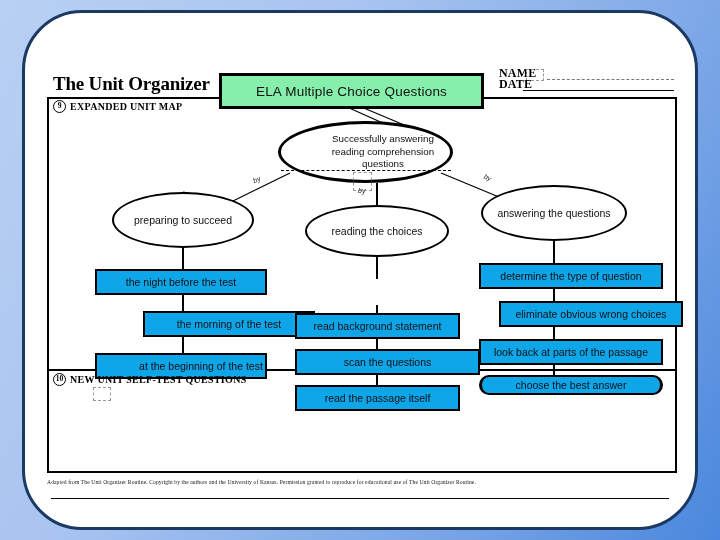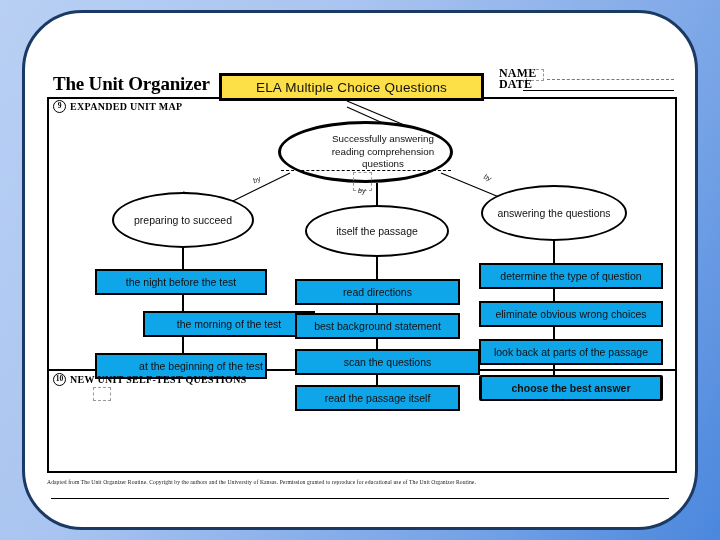--- a/index.html
+++ b/index.html
@@ -61,23 +61,23 @@
     letter-spacing: -0.2px;
     color: #000;
     white-space: nowrap;
   }
 
   #unit-name-box {
     position: absolute;
     left: 172px;
     top: 12px;
     width: 265px;
-    height: 28px;
+    height: 36px;
     border: 3px solid #000;
-    background: #fde047;
+    background: #86efac;
     box-sizing: border-box;
     display: flex;
     align-items: center;
     justify-content: center;
     z-index: 6;
   }
   #unit-name-box span {
     font-size: 13.5px;
     color: #111;
     letter-spacing: 0.2px;
@@ -298,30 +298,29 @@
   #box-l2 { left: 48px; top: 292px;  width: 172px; height: 26px; padding-left: 40px; }
 
   
   #box-c0 { left: 248px; top: 218px; width: 165px; height: 26px; }
   #box-c1 { left: 248px; top: 252px; width: 165px; height: 26px; }
   #box-c2 { left: 248px; top: 288px; width: 185px; height: 26px; }
   #box-c3 { left: 248px; top: 324px; width: 165px; height: 26px; }
 
   
   #box-r0 { left: 432px; top: 202px; width: 184px; height: 26px; }
-  #box-r1 { left: 432px; top: 240px; width: 184px; height: 26px; }
+  #box-r1 { left: 452px; top: 240px; width: 184px; height: 26px; }
   #box-r2 { left: 432px; top: 278px; width: 184px; height: 26px; }
   #box-r3 {
-    left: 432px; top: 314px; width: 184px; height: 26px;
+    left: 432px; top: 314px; width: 184px; height: 20px;
     border-top: 2px solid #000;
     border-bottom: 2px solid #000;
     border-left: 3px solid #000;
     border-right: 3px solid #000;
-    border-radius: 2px;
-    font-weight: bold;
+    border-radius: 12px;
   }
 
   
   #footer-note {
     position: absolute;
     left: 22px;
     top: 466px;
     width: 620px;
     font-family: "Liberation Serif", serif;
     font-size: 5.6px;
@@ -406,41 +405,38 @@
     <div id="core-chip"></div>
 
     <div class="by-label" id="by-left">by</div>
     <div class="by-label" id="by-center">by</div>
     <div class="by-label" id="by-right">by</div>
 
     <div class="oval" id="oval-left">
       <span>preparing to succeed</span>
     </div>
     <div class="oval" id="oval-center">
-      <span>itself the passage</span>
+      <span>reading the choices</span>
     </div>
     <div class="oval" id="oval-right">
       <span>answering the questions</span>
     </div>
 
     <div class="pbox" id="box-l0">
       <span>the night before the test</span>
     </div>
     <div class="pbox" id="box-l1">
       <span>the morning of the test</span>
     </div>
     <div class="pbox" id="box-l2">
       <span>at the beginning of the test</span>
     </div>
 
-    <div class="pbox" id="box-c0">
-      <span>read directions</span>
-    </div>
     <div class="pbox" id="box-c1">
-      <span>best background statement</span>
+      <span>read background statement</span>
     </div>
     <div class="pbox" id="box-c2">
       <span>scan the questions</span>
     </div>
     <div class="pbox" id="box-c3">
       <span>read the passage itself</span>
     </div>
 
     <div class="pbox" id="box-r0">
       <span>determine the type of question</span>

